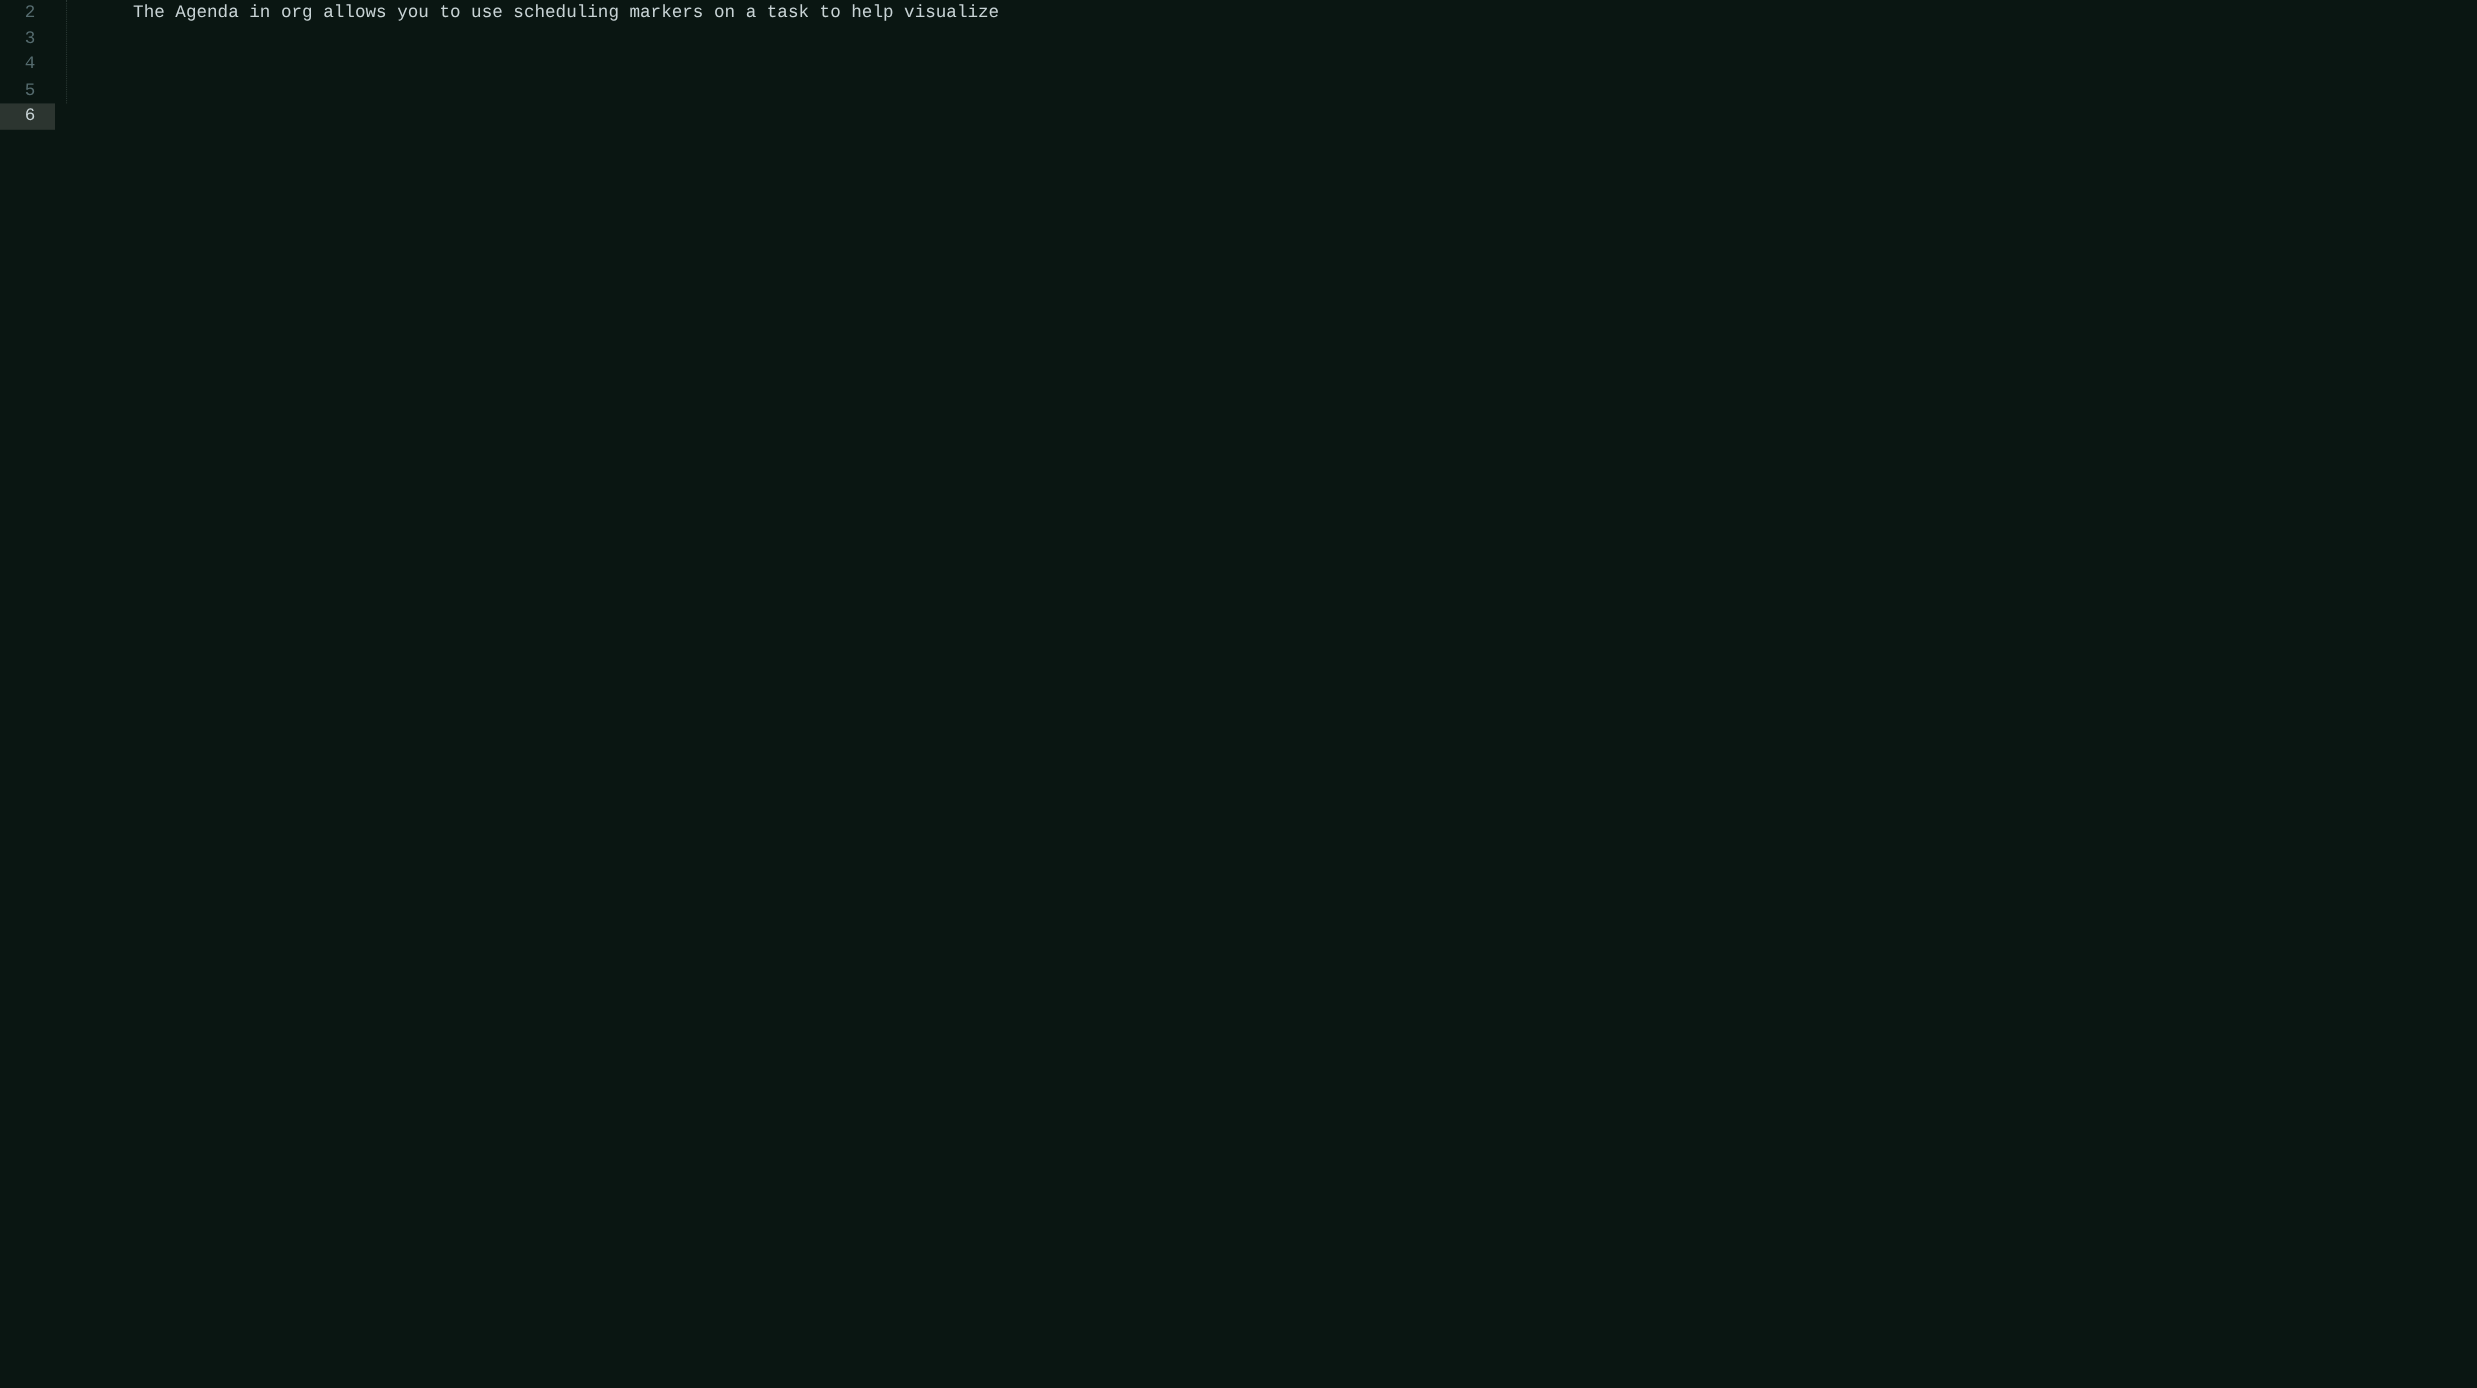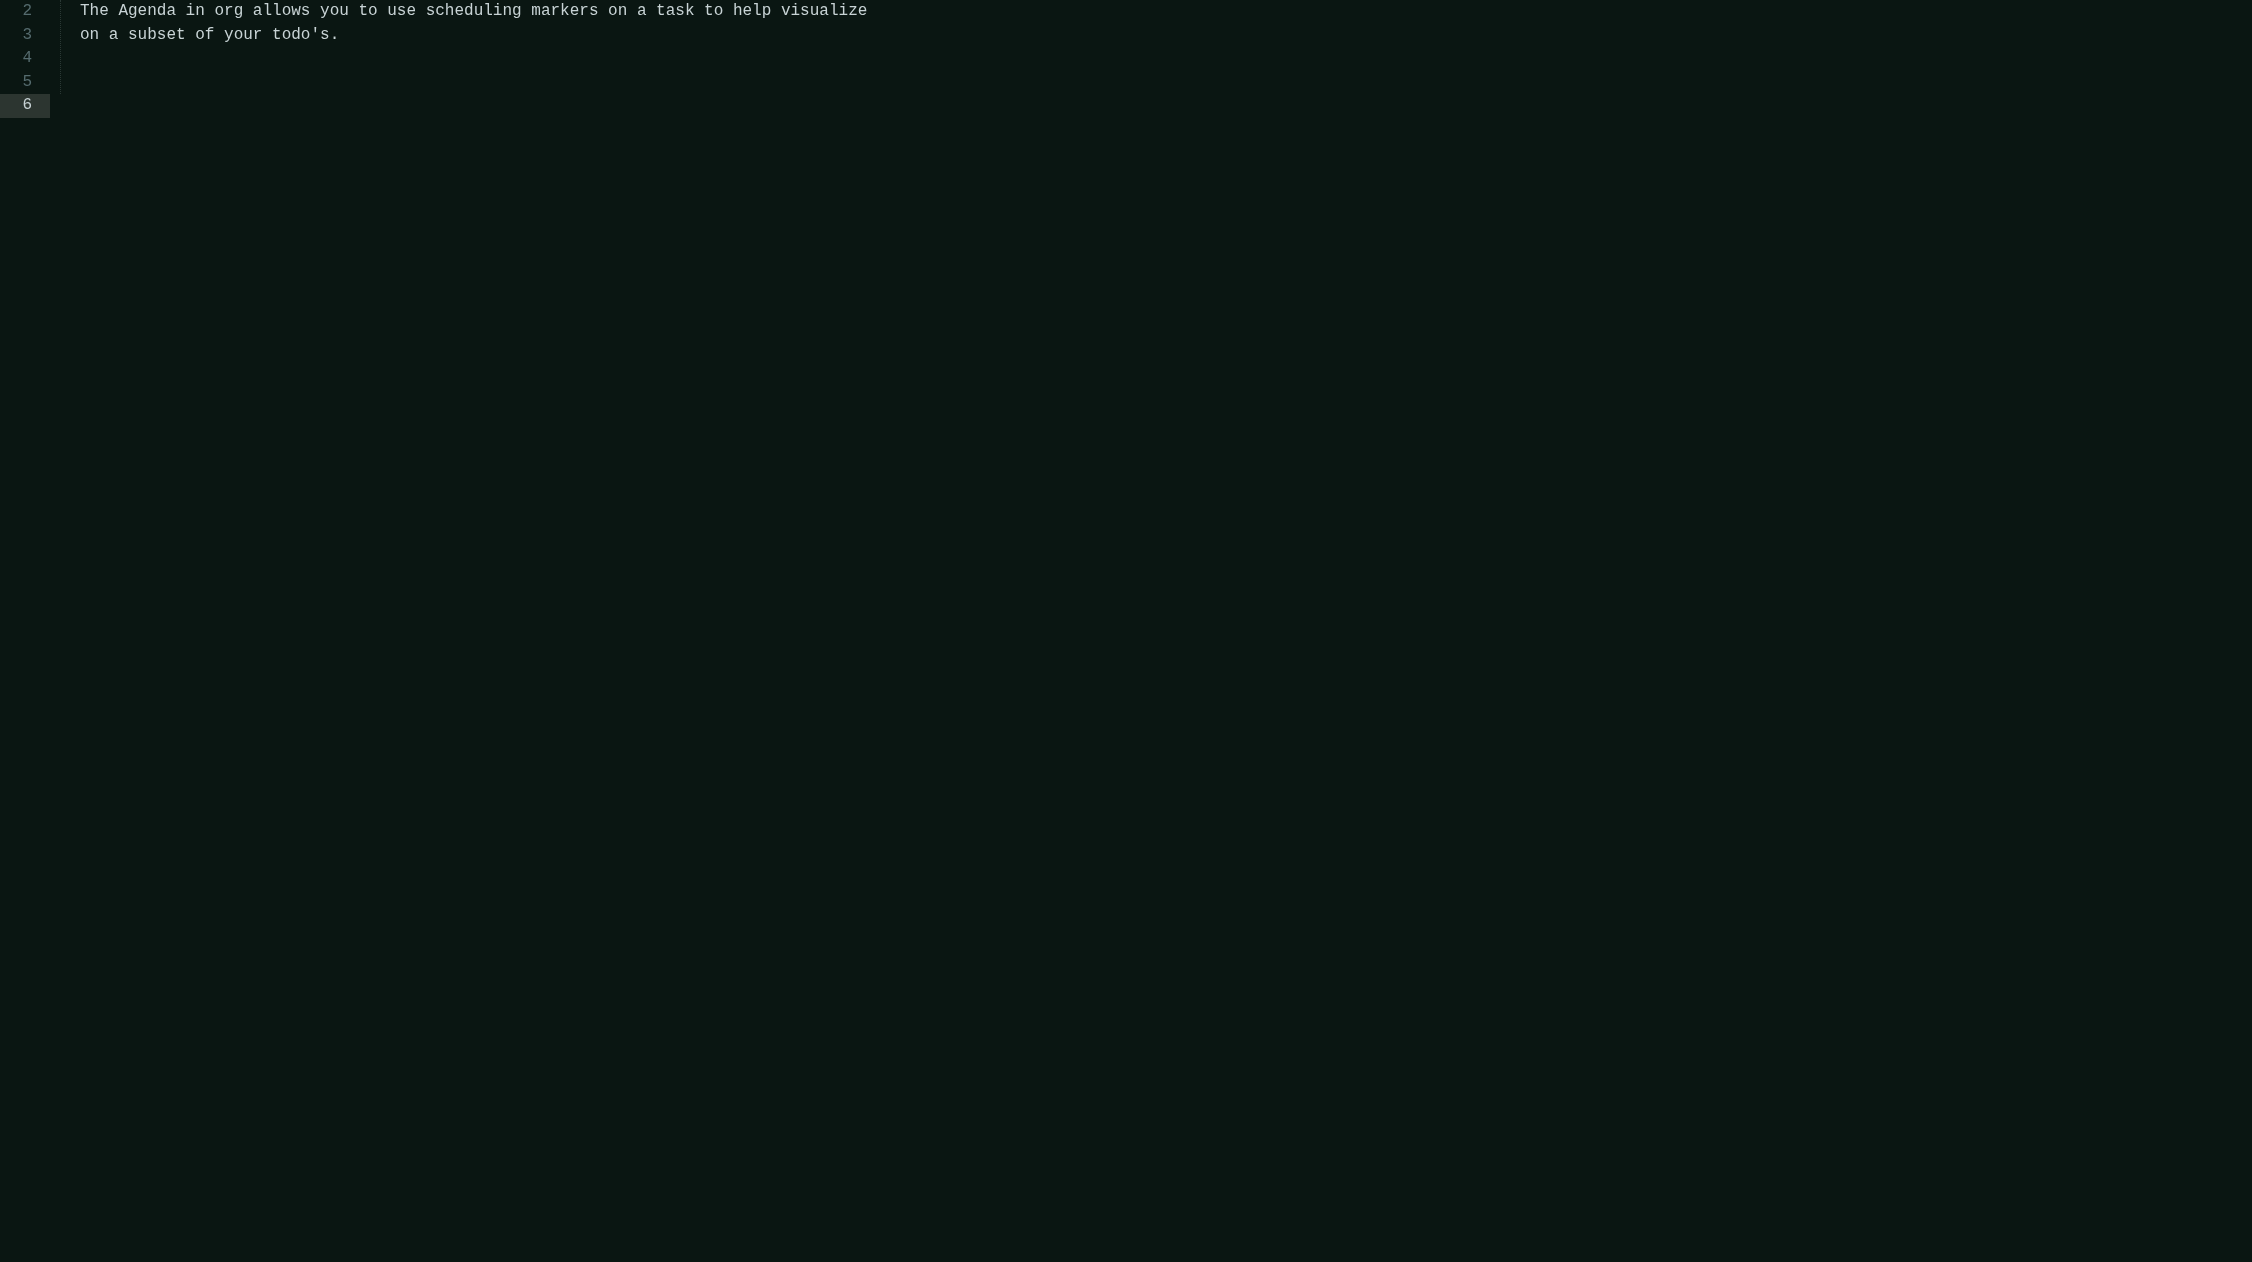--- a/index.html
+++ b/index.html
@@ -63,20 +63,21 @@
     .content {
       flex: 1;
       padding-top: 0px;
       padding-left: 0px;
     }
     
     .code-line {
       height: 23.5px;
       white-space: pre;
       color: #c8d3d5;
+      margin-left: 41px;
     }
     
     .code-line.current-line {
       background-color: rgba(44, 53, 48, 0);
     }
   </style>
 </head>
 <body>
 
 <div class="editor">
@@ -85,17 +86,16 @@
     <div class="line-number">3</div>
     <div class="line-number">4</div>
     <div class="line-number">5</div>
     <div class="line-number current">6</div>
   </div>
   <div class="indent-guides">
     <div class="indent-guide-line"></div>
   </div>
   <div class="content">
     <div class="code-line">The Agenda in org allows you to use scheduling markers on a task to help visualize</div>
-    <div class="code-line">on a subset of your todo's.</div>
     <div class="code-line"></div>
     <div class="code-line current-line"></div>
   </div>
 </div>
 
 </body></html>

